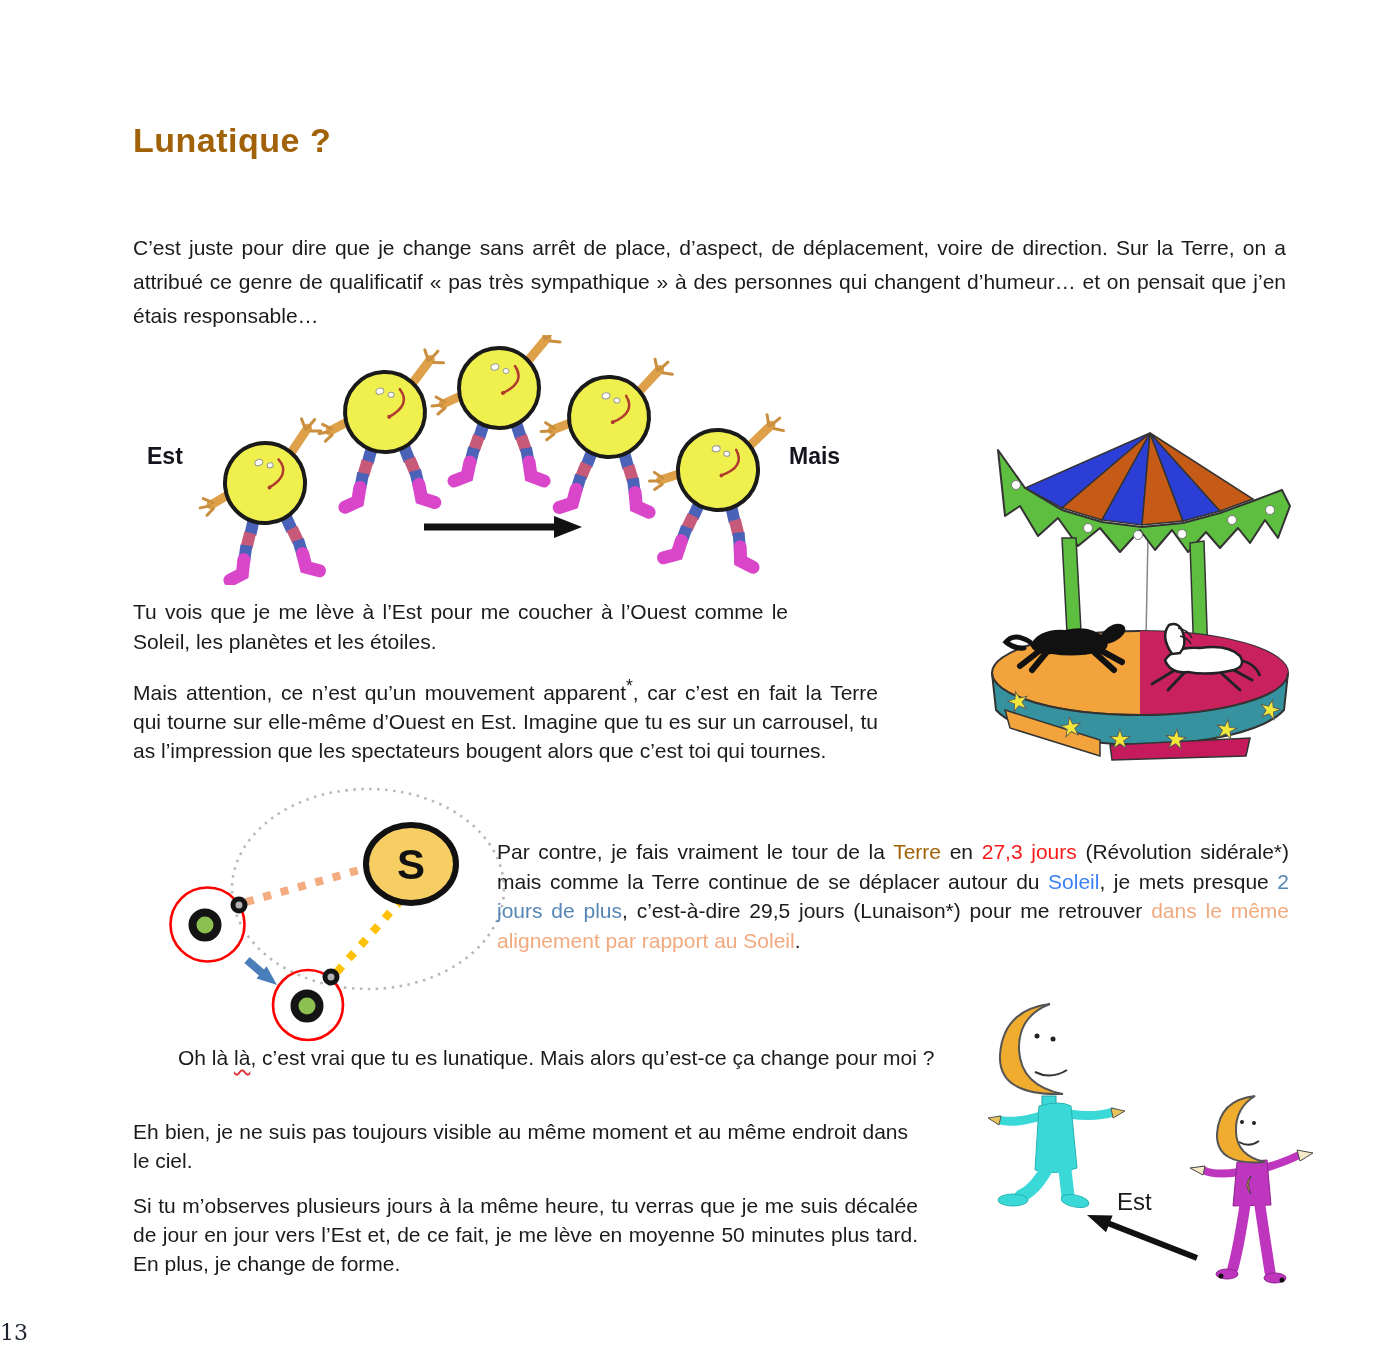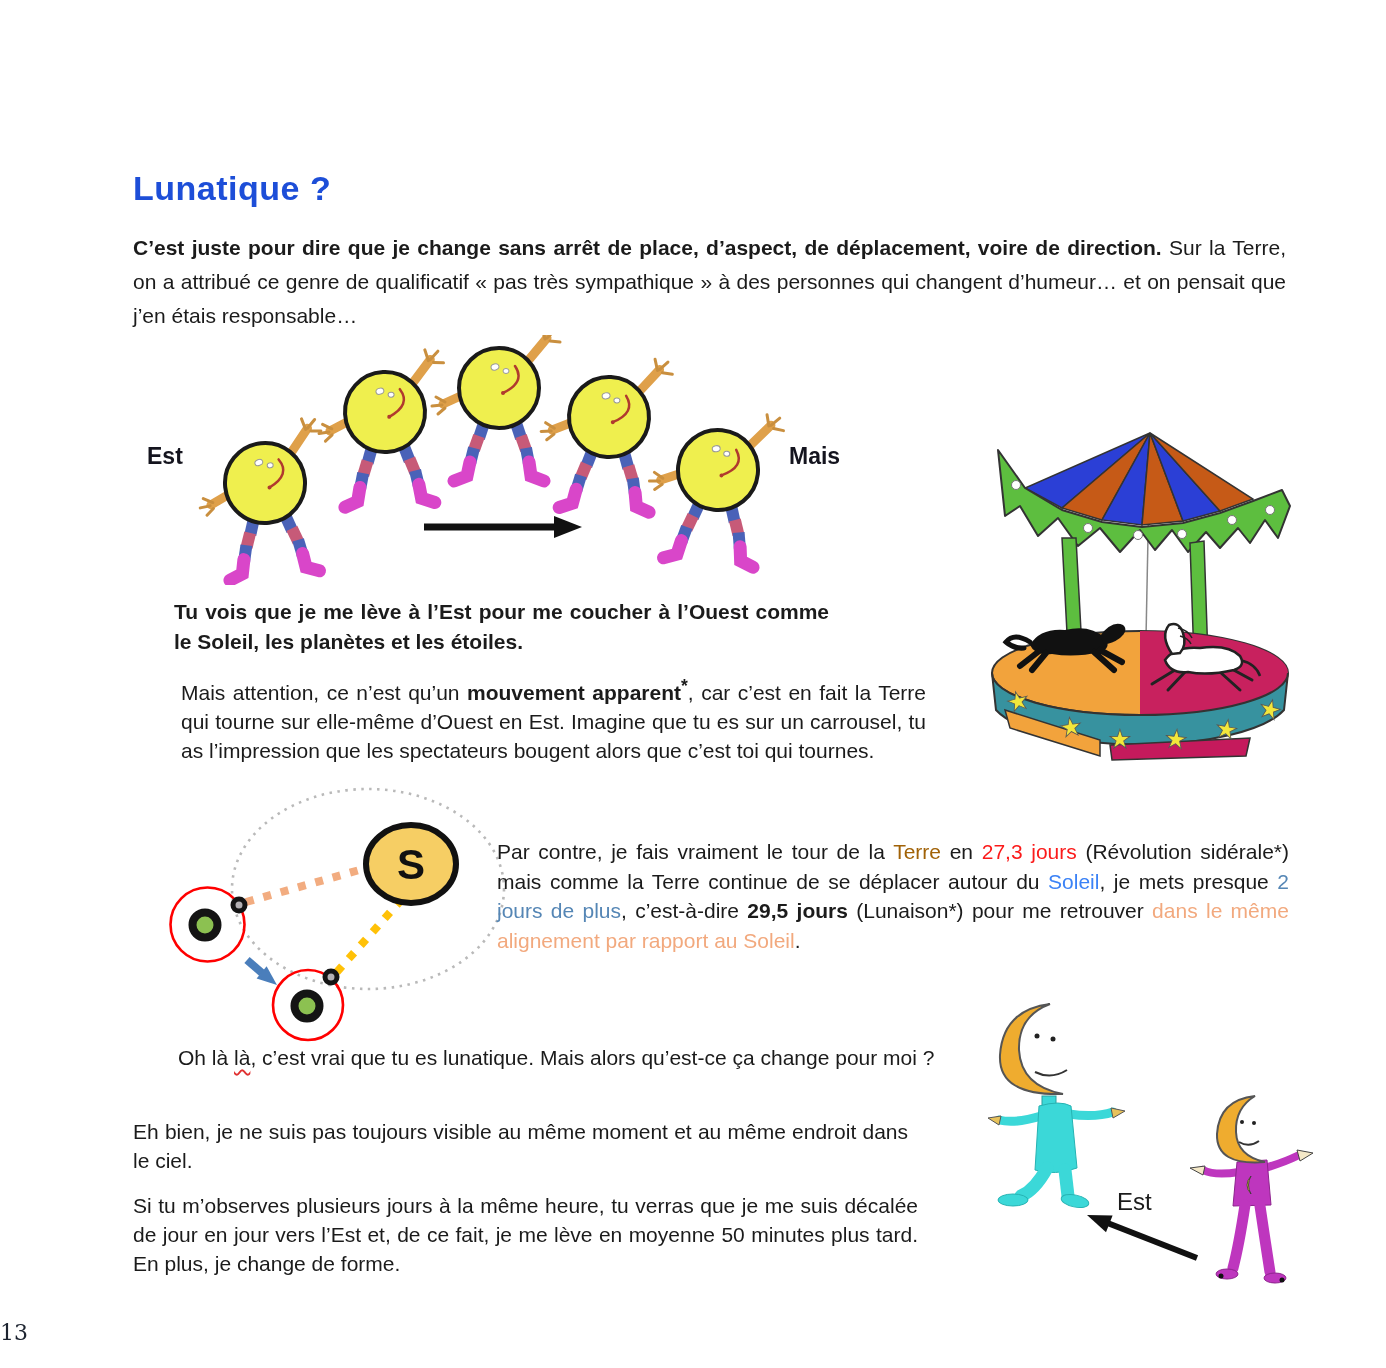--- a/index.html
+++ b/index.html
@@ -4,31 +4,31 @@
 <style>
   * { margin:0; padding:0; box-sizing:border-box; }
   html,body { background:#ffffff; }
   body {
     width:1386px; height:1368px; position:relative; overflow:hidden;
     font-family:"Liberation Sans", sans-serif; color:#1b1b1b;
   }
   .abs { position:absolute; }
   .page-title {
     left:133px; top:121px; font-size:34px; font-weight:700;
-    color:#1d4ed8; letter-spacing:0.5px;margin-top:48px;
+    color:#a16207; letter-spacing:0.5px;
   }
   p.bodytext { font-size:21px; line-height:29px; text-align:justify; }
   .p-intro   { left:133px; top:231px;  width:1153px; line-height:34px !important; }
-  .p-tuvois  { left:133px; top:597px;  width:655px;  font-weight:700; line-height:30px !important; text-align:left;margin-left:41px; }
-  .p-mais    { left:133px; top:672px;  width:745px;  text-align:center;margin-left:48px; }
+  .p-tuvois  { left:133px; top:597px;  width:655px;  font-weight:400; line-height:30px !important; text-align:left; }
+  .p-mais    { left:133px; top:672px;  width:745px;  text-align:center; }
   .p-parcontre { left:497px; top:837px; width:792px; line-height:29.5px !important; }
   .p-ohlala  { left:133px; top:1043px; width:775px;margin-left:45px; }
   .p-ehbien  { left:133px; top:1117px; width:775px; }
   .p-situ    { left:133px; top:1191px; width:785px; }
-  .b { font-weight:700; }
+  .b { font-weight:400; }
   .c-green  { color:#a16207; }
   .c-red    { color:#FB1A1A; }
   .c-gold   { color:#3b82f6; }
   .c-blue   { color:#5586B5; }
   .c-salmon { color:#F2A97E; }
   .squiggle { text-decoration:underline wavy #E03131; text-decoration-thickness:1.5px; text-underline-offset:4px; }
   .dir-label { font-size:23px; font-weight:600; color:#14141e; }
   .lbl-est-top   { left:147px; top:443px; }
   .lbl-ouest-top { left:789px; top:443px; }
   .lbl-est-bottom{ left:1117px; top:1188px; font-size:24px; font-weight:500; }

